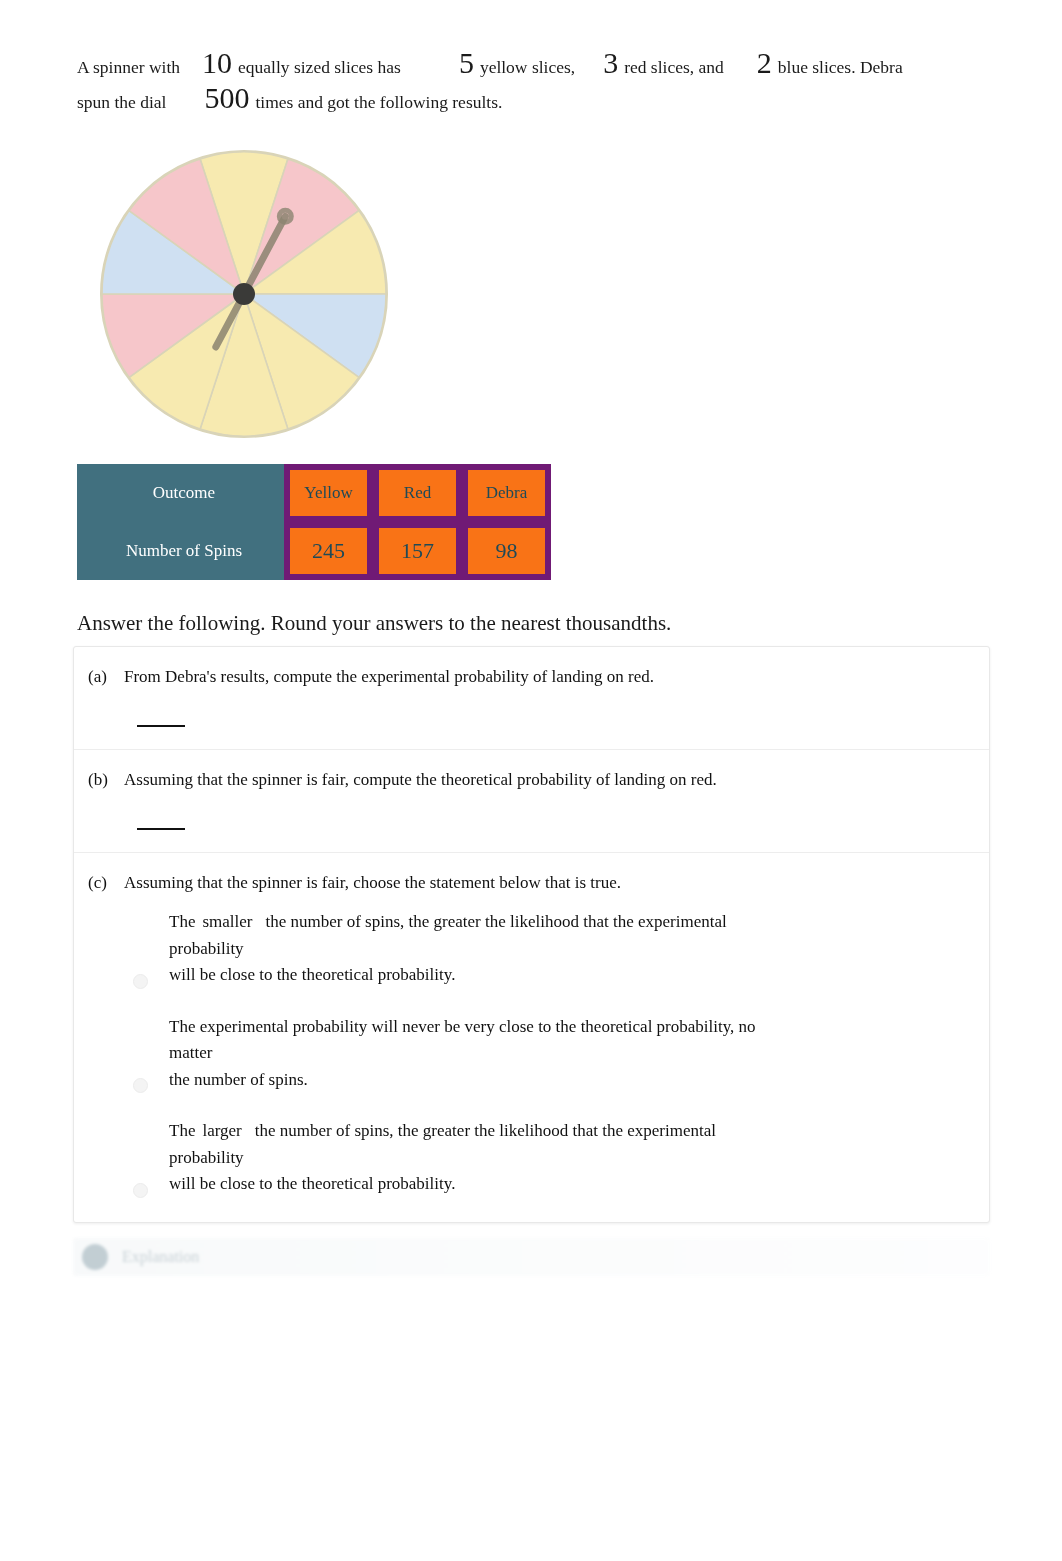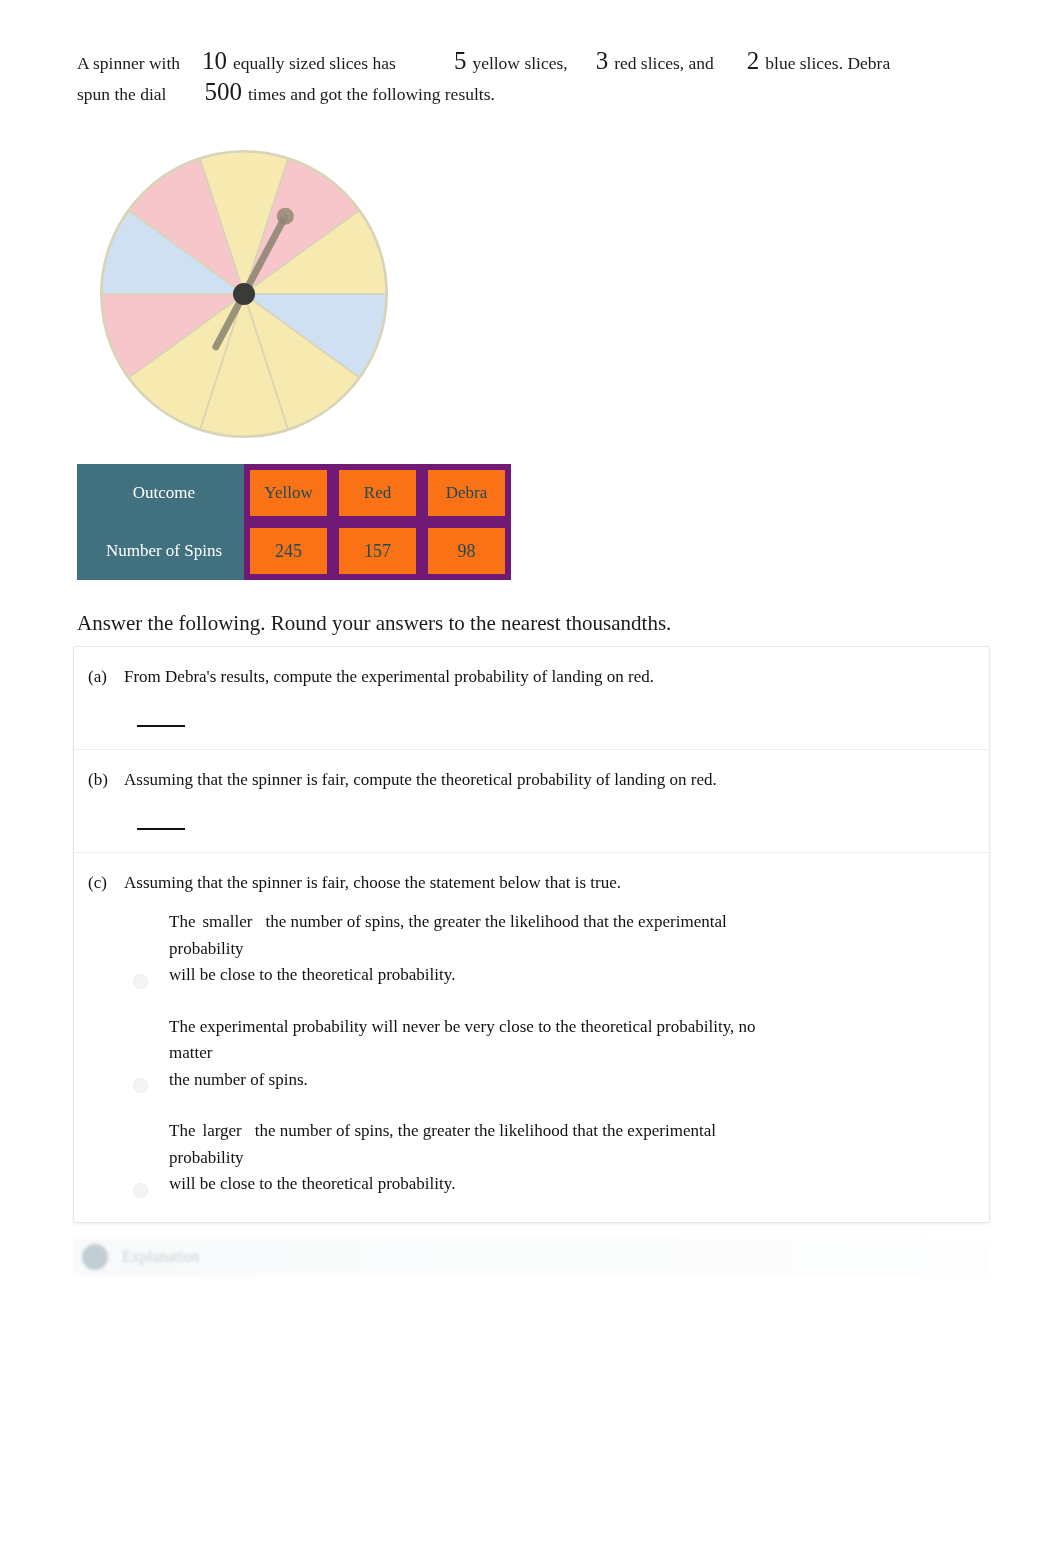--- a/index.html
+++ b/index.html
@@ -21,21 +21,21 @@
   .prompt {
     position: absolute;
     left: 77px;
     top: 48px;
     width: 910px;
     font-size: 17.5px;
     line-height: 31px;
     color: #1a1a1a;
   }
   .prompt .num {
-    font-size: 25px;
+    font-size: 30px;
     line-height: 1;
     vertical-align: baseline;
   }
   .prompt .gapA { display: inline-block; width: 22px; }
   .prompt .gapB { display: inline-block; width: 6px; }
   .prompt .gapC { display: inline-block; width: 58px; }
   .prompt .gapD { display: inline-block; width: 28px; }
   .prompt .gapE { display: inline-block; width: 33px; }
   .prompt .gapF { display: inline-block; width: 38px; }
 
@@ -61,37 +61,37 @@
     font-family: "Liberation Serif", "DejaVu Serif", serif;
     font-weight: normal;
     text-align: center;
     vertical-align: middle;
     background: #f97316;
     border: 6px solid #701a75;
   }
   .rt-label {
     background: #41707f !important;
     color: #ffffff;
-    width: 167px;
+    width: 207px;
     height: 58px;
     font-size: 17px;
     border: 1px solid #41707f !important;
     padding-left: 8px;
   }
   .rt-head {
     color: #1f4a57;
     width: 89px;
     height: 58px;
     font-size: 17px;
   }
   .rt-val {
     color: #1f4a57;
     width: 89px;
     height: 58px;
-    font-size: 18px;
+    font-size: 22px;
   }
 
   
   .instruction {
     position: absolute;
     left: 77px;
     top: 611px;
     font-size: 21px;
     color: #1a1a1a;
   }

